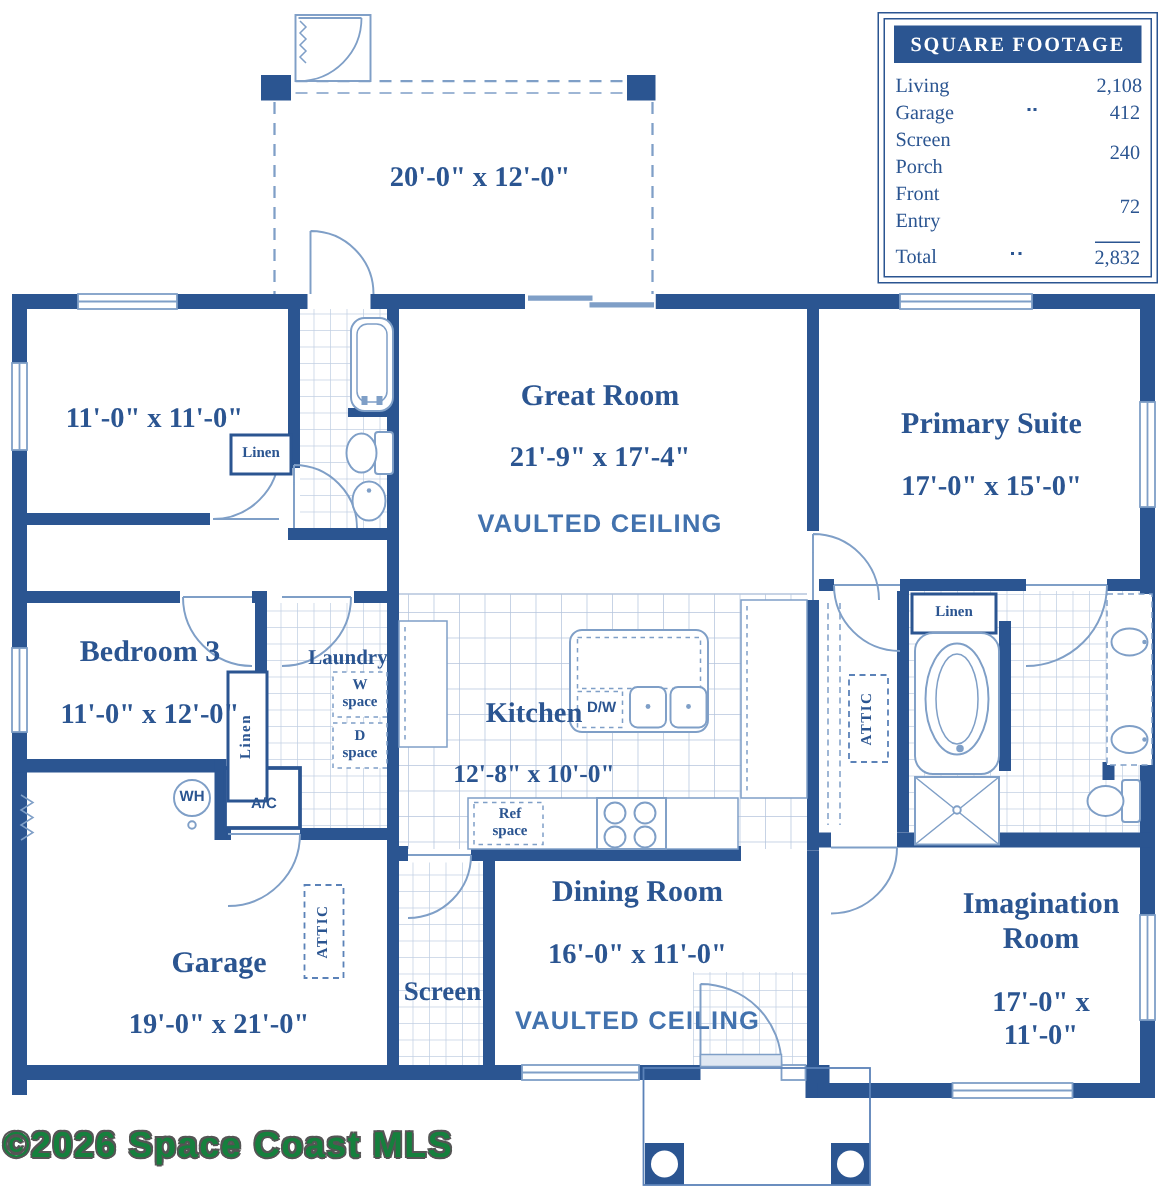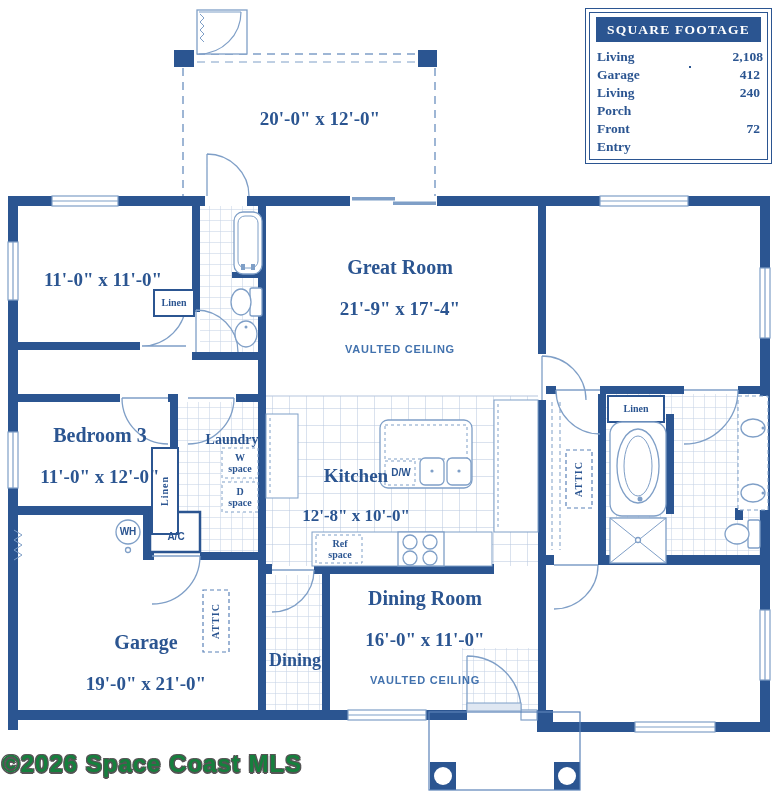--- a/index.html
+++ b/index.html
@@ -3,36 +3,36 @@
 <meta charset="utf-8">
 <style>
   html,body{margin:0;padding:0;background:#fff;}
   #plan{position:relative;width:782px;height:800px;background:#fff;overflow:hidden;
         font-family:"Liberation Serif",serif;}
   #plan svg{position:absolute;left:0;top:0;z-index:1;}
   .lbl{position:absolute;z-index:2;transform:translate(-50%,-50%);text-align:center;
        color:#2b5591;white-space:pre-line;line-height:1.18;}
   .room .name{font-size:20px;font-weight:bold;display:block;}
   .room .dims{font-size:19px;font-weight:bold;display:block;}
-  .room .note{font-size:11px;font-weight:bold;letter-spacing:.8px;color:#4272ae;
+  .room .note{font-size:17px;font-weight:bold;letter-spacing:.8px;color:#4272ae;
               font-family:"Liberation Sans",sans-serif;display:block;margin-top:3px;}
   .room.mid .name{font-size:19px;}
   .room.mid .dims{font-size:17px;}
   .small-serif{font-size:14px;font-weight:bold;padding-left:16px;}
   .pantry-size{font-size:18px;font-weight:bold;}
   .tiny{font-size:10px;font-weight:bold;line-height:1.05;}
   .sans{font-family:Liberation Sans, sans-serif;}
   .v{writing-mode:vertical-rl;transform:translate(-50%,-50%) rotate(180deg);letter-spacing:1px;}
   
   #legend{position:absolute;left:585px;top:8px;width:187px;z-index:3;background:#fff;
           border:1.5px solid #2b5591;outline:1px solid #2b5591;outline-offset:-5px;
           padding:8px 9px 7px 9px;box-sizing:border-box;color:#2b5591;}
   #legend .hdr{background:#2b5591;color:#fff;text-align:center;font-weight:bold;
                font-size:13.5px;letter-spacing:1.2px;padding:5px 0 4px 0;margin:0 1px 6px 1px;}
-  #legend .row{display:flex;align-items:flex-start;font-size:13.5px;font-weight:bold;
+  #legend .row{display:flex;align-items:center;font-size:13.5px;font-weight:normal;
                line-height:18px;padding:0 2px;gap:46px;}
   #legend .row .fill{flex:1;border-bottom:2px dotted #2b5591;margin:0 3px 4px 3px;}
   #legend .row.total{margin-top:5px;}
   #legend .row.total .val{border-top:1.5px solid #2b5591;padding-top:1px;}
   
   #wm1{position:absolute;left:2px;top:750px;z-index:4;font-family:"Liberation Sans",sans-serif;
        font-size:24px;font-weight:bold;letter-spacing:1px;color:#15803d;
        text-shadow:-1.2px -1.2px 0 #555,1.2px -1.2px 0 #555,-1.2px 1.2px 0 #555,1.2px 1.2px 0 #555,0 1.5px 0 #555;}
   #wm2{position:absolute;left:38px;top:772px;z-index:4;font-family:"Liberation Sans",sans-serif;
        font-size:11.5px;font-weight:bold;color:#3a6ab8;letter-spacing:.3px;}
@@ -260,38 +260,47 @@
   <span class="dims">20'-0" x 12'-0"</span>
 </div>
 <div class="lbl room" style="left:103px;top:280px">
   <span class="dims">11'-0" x 11'-0"</span>
 </div>
 <div class="lbl room" style="left:400px;top:306px">
   <span class="name">Great Room</span>
   <span class="dims">21'-9" x 17'-4"</span>
   <span class="note">VAULTED CEILING</span>
 </div>
+<div class="lbl room" style="left:661px;top:304px">
+  <span class="name">Primary Suite</span>
+  <span class="dims">17'-0" x 15'-0"</span>
+</div>
 <div class="lbl room" style="left:100px;top:456px">
   <span class="name">Bedroom 3</span>
   <span class="dims">11'-0" x 12'-0"</span>
 </div>
 <div class="lbl small-serif" style="left:224px;top:440px">Laundry</div>
 <div class="lbl room mid" style="left:356px;top:496px">
   <span class="name">Kitchen</span>
   <span class="dims">12'-8" x 10'-0"</span>
 </div>
 <div class="lbl room" style="left:425px;top:637px">
   <span class="name">Dining Room</span>
   <span class="dims">16'-0" x 11'-0"</span>
   <span class="note">VAULTED CEILING</span>
 </div>
-<div class="lbl pantry-size" style="left:295px;top:661px">Dining</div>
+<div class="lbl pantry-size" style="left:295px;top:661px">Screen</div>
 <div class="lbl room" style="left:146px;top:663px">
   <span class="name">Garage</span>
   <span class="dims">19'-0" x 21'-0"</span>
+</div>
+<div class="lbl room" style="left:694px;top:647px">
+  <span class="name">Imagination
+Room</span>
+  <span class="dims">17'-0" x 11'-0"</span>
 </div>
 
 <div class="lbl tiny" style="left:174px;top:303px">Linen</div>
 <div class="lbl tiny v" style="left:165px;top:491px">Linen</div>
 <div class="lbl tiny" style="left:636px;top:409px">Linen</div>
 <div class="lbl tiny v" style="left:216px;top:621px">ATTIC</div>
 <div class="lbl tiny v" style="left:579px;top:479px">ATTIC</div>
 <div class="lbl tiny sans" style="left:128px;top:532px">WH</div>
 <div class="lbl tiny sans" style="left:176px;top:537px">A/C</div>
 <div class="lbl tiny" style="left:240px;top:463px">W
@@ -308,26 +317,31 @@
     <span>Living</span>
         <span class="fill"></span>
     <span class="val">2,108</span>
   </div>
   <div class="row">
     <span>Garage</span>
         <span class="fill"></span>
     <span class="val">412</span>
   </div>
   <div class="row">
-    <span>Living Porch</span>
+    <span>Screen Porch</span>
         <span class="fill"></span>
     <span class="val">240</span>
   </div>
   <div class="row">
     <span>Front Entry</span>
         <span class="fill"></span>
     <span class="val">72</span>
   </div>
+  <div class="row total">
+    <span>Total</span>
+        <span class="fill"></span>
+    <span class="val">2,832</span>
+  </div>
 </div>
 
 <div id="wm1">©2026 Space Coast MLS</div>
 
 </div>
 
 </body></html>

